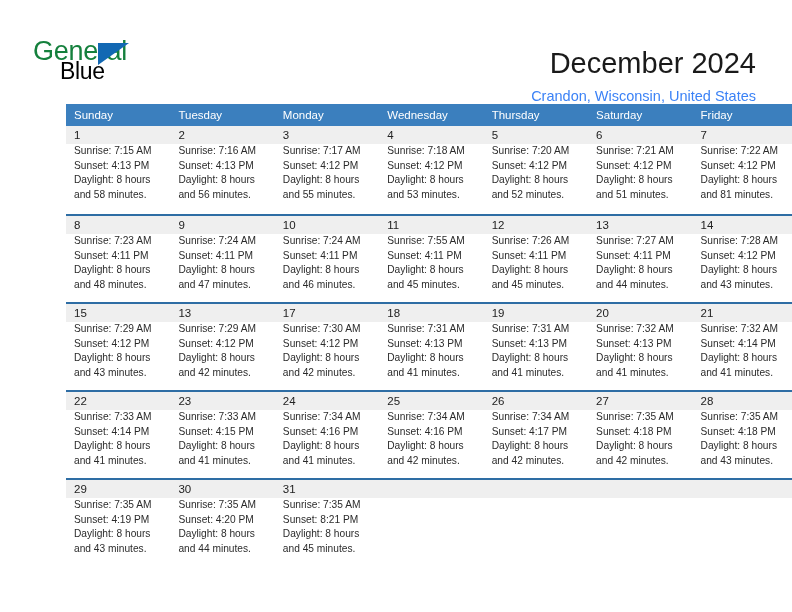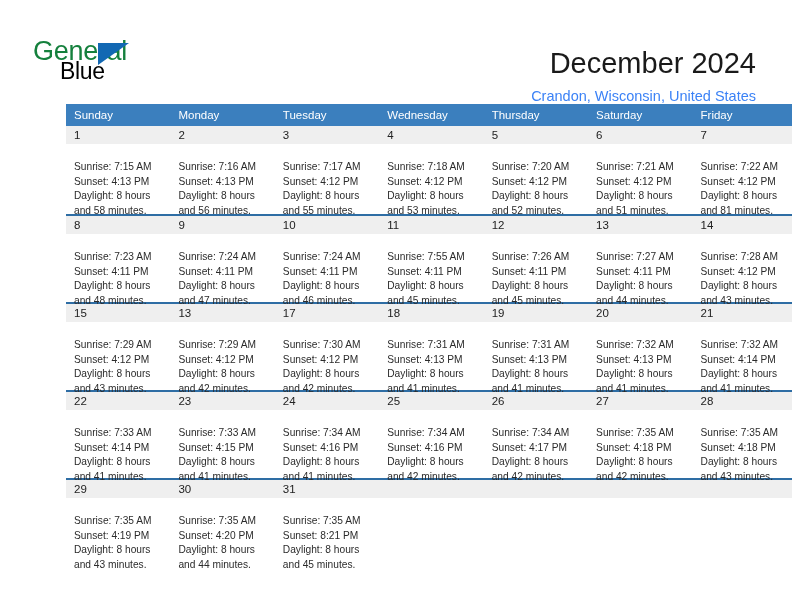--- a/index.html
+++ b/index.html
@@ -124,21 +124,21 @@
   .cell-daynum {
     background: #efefef;
     height: 18px;
     font-size: 11.5px;
     line-height: 18px;
     padding-left: 8px;
     color: #222222;
     box-sizing: border-box;
   }
   .cell-body {
-    padding: 16px 6px 0 8px;
+    padding: 0 6px 0 8px;
   }
   .cell-line {
     font-size: 10.2px;
     line-height: 14.6px;
     color: #2b2b2b;
     white-space: nowrap;
   }
   .cell.empty .cell-daynum {
     background: #efefef;
   }
@@ -159,22 +159,22 @@
     <div class="title-block">
       <div class="month-title">December 2024</div>
       <div class="location">Crandon, Wisconsin, United States</div>
     </div>
 
   </div>
 
   <div class="calendar">
     <div class="dow-row" id="dow-row">
         <div class="dow">Sunday</div>
+        <div class="dow">Tuesday</div>
         <div class="dow">Monday</div>
-        <div class="dow">Tuesday</div>
         <div class="dow">Wednesday</div>
         <div class="dow">Thursday</div>
         <div class="dow">Saturday</div>
         <div class="dow">Friday</div>
       </div>
     <div id="weeks-container">
         <div class="week">
           <div class="cell">
             <div class="cell-daynum">1</div>
             <div class="cell-body">

